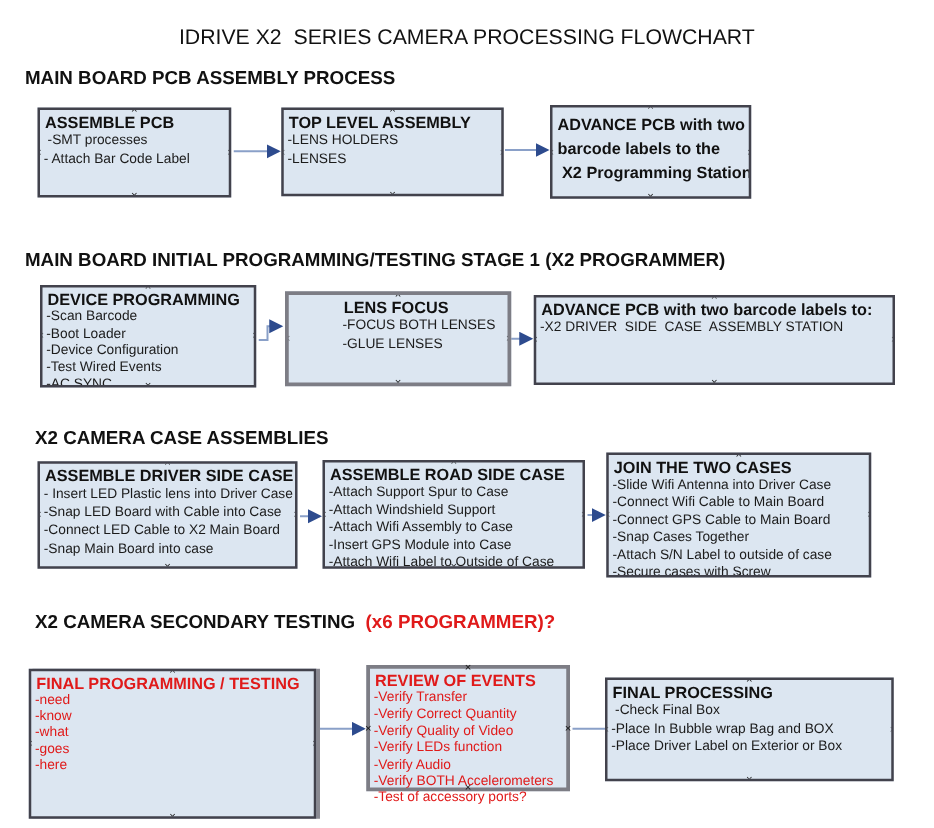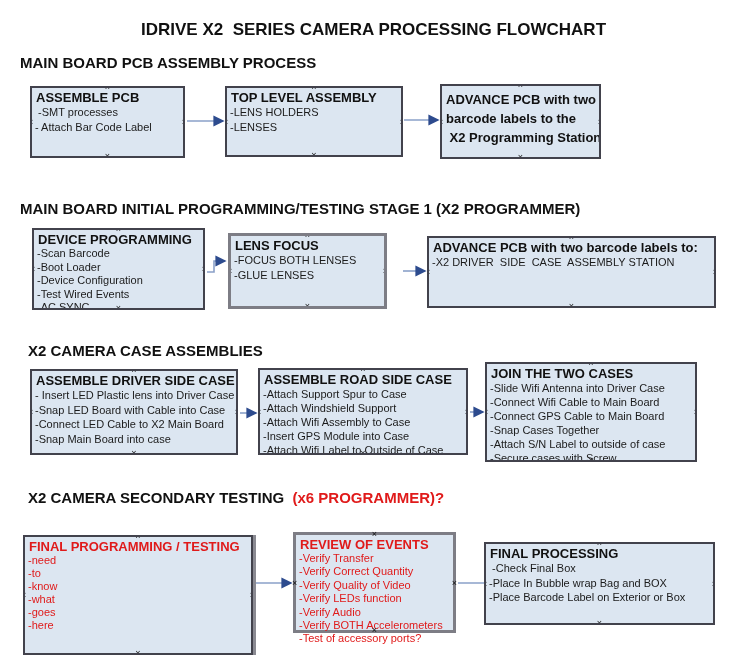--- a/index.html
+++ b/index.html
@@ -1,19 +1,19 @@
 <!DOCTYPE html>
 <html><head>
 <meta charset="utf-8">
 <style>
   html,body{margin:0;padding:0;background:#ffffff;}
   body{width:747px;height:662px;font-family:"Liberation Sans",sans-serif;}
   #canvas{position:relative;width:747px;height:662px;background:#fff;overflow:hidden;}
   #title{position:absolute;top:20px;left:0;right:0;text-align:center;font-size:17px;
-         font-weight:bold;color:#111;white-space:pre;}
+         font-weight:normal;color:#111;white-space:pre;}
   .heading{position:absolute;font-size:15px;font-weight:bold;color:#111;white-space:pre;}
   .heading .red{color:#e01a1a;}
   #arrows{position:absolute;left:0;top:0;width:747px;height:662px;pointer-events:none;}
   #arrows polyline{stroke:#8aa0c8;stroke-width:1.6;fill:none;}
   .box{position:absolute;box-sizing:border-box;background:#dce6f1;border:2px solid #42424c;
        overflow:hidden;}
   .box.gray{border:3px solid #7d7d85;}
   .box.rshadow{box-shadow:3px 0 0 #8a8a92;}
   .box.ovis{overflow:visible;}
   .box-title{font-size:13px;font-weight:bold;color:#111;padding:2px 3px 0 4px;
@@ -84,21 +84,21 @@
       <div class="box-item">-Scan Barcode</div>
       <div class="box-item">-Boot Loader</div>
       <div class="box-item">-Device Configuration</div>
       <div class="box-item">-Test Wired Events</div>
       <div class="box-item">-AC SYNC</div>
       <span class="handle t">×</span>
       <span class="handle r">×</span>
       <span class="handle b">×</span>
       <span class="handle l">×</span>
     </div>
-    <div class="box gray" style="left: 228px; top: 233px; width: 159px; height: 76px; --lh: 14.5px;">
+    <div class="box gray" style="left: 228px; top: 233px; width: 181px; height: 76px; padding-left: 40px; --lh: 14.5px;">
       <div class="box-title">LENS FOCUS</div>
       <div class="box-item">-FOCUS BOTH LENSES</div>
       <div class="box-item">-GLUE LENSES</div>
       <span class="handle t">×</span>
       <span class="handle r">×</span>
       <span class="handle b">×</span>
       <span class="handle l">×</span>
     </div>
     <div class="box" style="left: 427px; top: 236px; width: 289px; height: 72px; --lh: 14.5px;">
       <div class="box-title">ADVANCE PCB with two barcode labels to:</div>
@@ -142,21 +142,20 @@
       <div class="box-item">-Secure cases with Screw</div>
       <span class="handle t">×</span>
       <span class="handle r">×</span>
       <span class="handle b">×</span>
       <span class="handle l">×</span>
     </div>
     <div class="heading" style="left: 28px; top: 489px;"><span>X2 CAMERA SECONDARY TESTING </span><span class="red"> (x6 PROGRAMMER)?</span></div>
     <div class="box red rshadow" style="left: 23px; top: 535px; width: 230px; height: 120px; --lh: 13px;">
       <div class="box-title">FINAL PROGRAMMING / TESTING</div>
       <div class="box-item">-need</div>
-      <div class="box-item">-to</div>
       <div class="box-item">-know</div>
       <div class="box-item">-what</div>
       <div class="box-item">-goes</div>
       <div class="box-item">-here</div>
       <span class="handle t">×</span>
       <span class="handle r">×</span>
       <span class="handle b">×</span>
       <span class="handle l">×</span>
     </div>
     <div class="box red gray ovis" style="left: 293px; top: 532px; width: 163px; height: 101px; --lh: 13.4px;">
@@ -170,19 +169,19 @@
       <div class="box-item">-Test of accessory ports?</div>
       <span class="handle t">×</span>
       <span class="handle r">×</span>
       <span class="handle b">×</span>
       <span class="handle l">×</span>
     </div>
     <div class="box" style="left: 484px; top: 542px; width: 231px; height: 83px; --lh: 14.5px;">
       <div class="box-title">FINAL PROCESSING</div>
       <div class="box-item"> -Check Final Box</div>
       <div class="box-item">-Place In Bubble wrap Bag and BOX</div>
-      <div class="box-item">-Place Barcode Label on Exterior or Box</div>
+      <div class="box-item">-Place Driver Label on Exterior or Box</div>
       <span class="handle t">×</span>
       <span class="handle r">×</span>
       <span class="handle b">×</span>
       <span class="handle l">×</span>
     </div>
   </div>
 
 </body></html>

